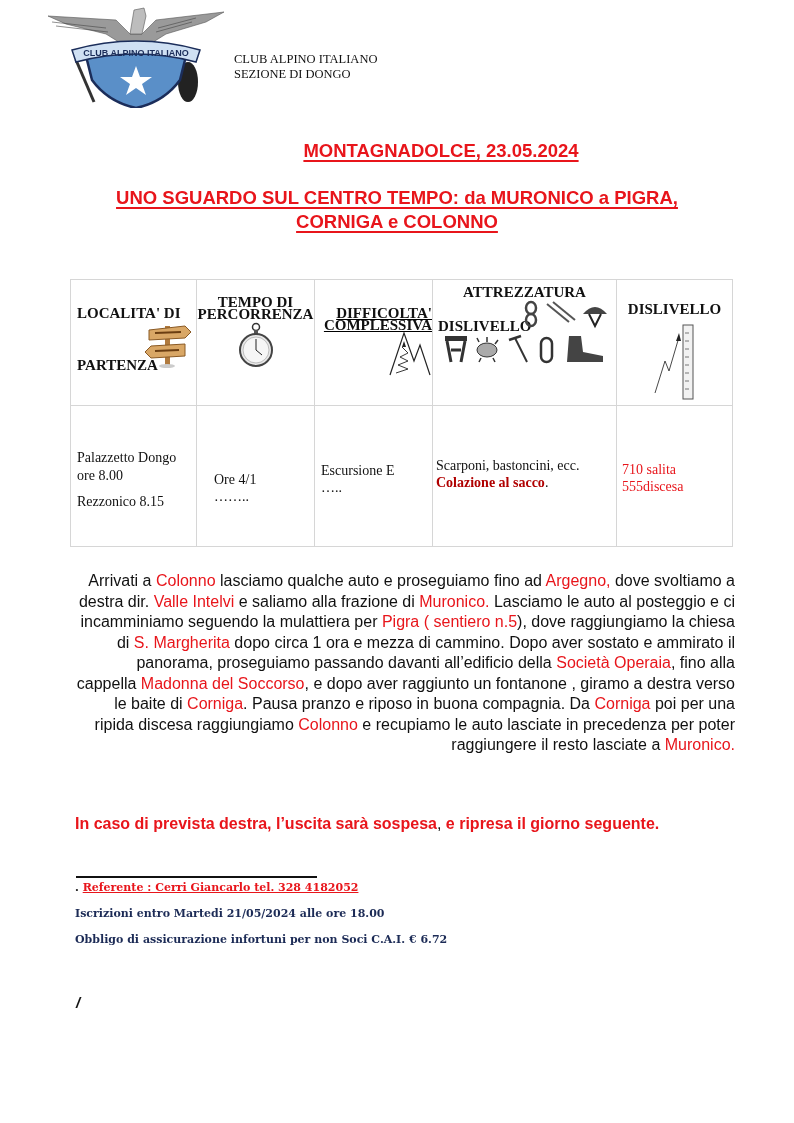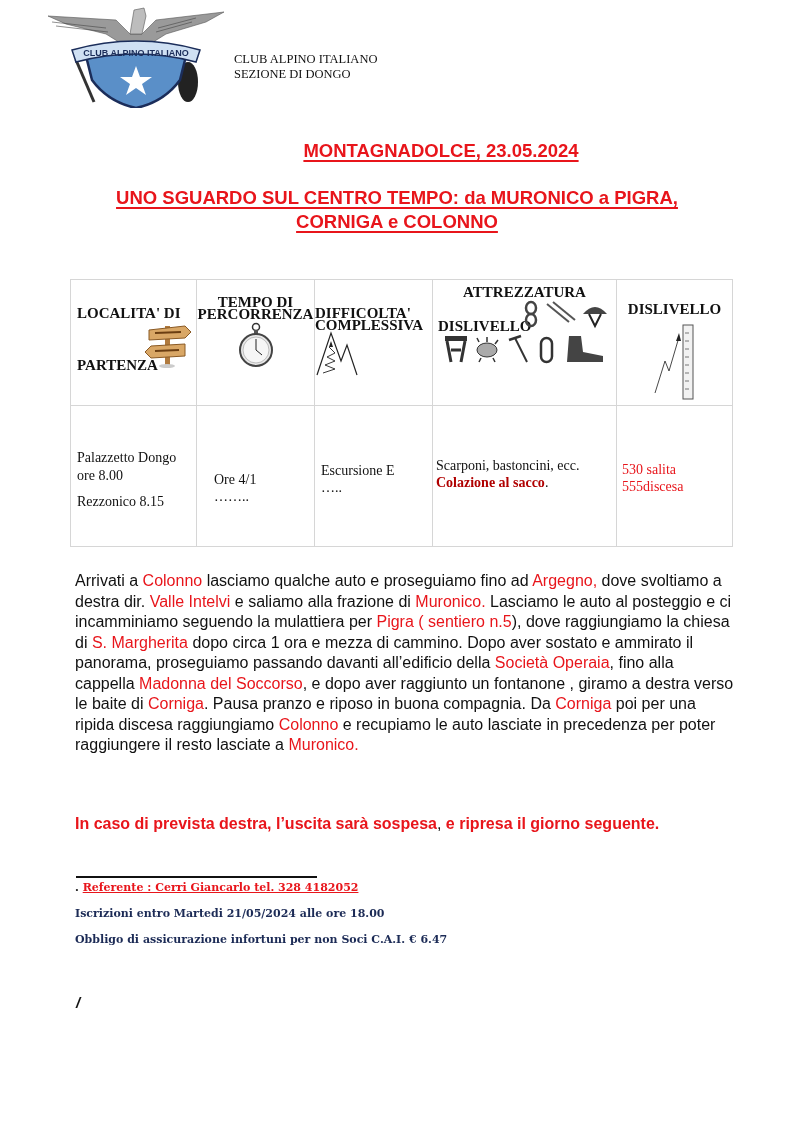--- a/index.html
+++ b/index.html
@@ -9,21 +9,21 @@
   .title1 { position: absolute; left: 0; width: 794px; top: 140px; text-align: center; font-family: "Liberation Sans", sans-serif; font-weight: bold; font-size: 18.5px; color: #e8151b; text-decoration: underline; text-decoration-thickness: 2px; text-underline-offset: 3px; padding-left: 44px; }
   .title2 { position: absolute; left: 60px; width: 674px; top: 186px; text-align: center; font-family: "Liberation Sans", sans-serif; font-weight: bold; font-size: 18.5px; line-height: 24px; color: #e8151b; text-decoration: underline; text-decoration-thickness: 2px; text-underline-offset: 3px; }
   table.info { position: absolute; left: 70px; top: 279px; width: 662px; border-collapse: collapse; table-layout: fixed; }
   table.info td { border: 1px solid #d6d6d6; vertical-align: top; padding: 0; position: relative; }
   .hdr td { height: 119px; }
   .row td { height: 140px; }
   .hlabel { font-family: "Liberation Serif", serif; font-weight: bold; font-size: 15px; line-height: 12px; color: #111; }
   .cell-text { font-family: "Liberation Serif", serif; font-size: 14px; line-height: 17px; color: #111; position: absolute; }
   .red { color: #e8151b; }
   .darkred { color: #b00000; font-weight: bold; }
-  .body-text { position: absolute; left: 75px; top: 571px; width: 660px; font-family: "Liberation Sans", sans-serif; font-size: 16px; line-height: 20.5px; color: #111; }
+  .body-text { position: absolute; left: 75px; top: 571px; width: 660px; font-family: "Liberation Sans", sans-serif; font-size: 16px; line-height: 20.5px; color: #111; text-align: right; }
   .warn { position: absolute; left: 75px; top: 813px; width: 660px; font-family: "Liberation Sans", sans-serif; font-weight: bold; font-size: 16px; line-height: 21px; color: #e8151b; }
   .warn .blk { color: #111; font-weight: normal; }
   .rule { position: absolute; left: 76px; top: 876px; width: 241px; height: 2px; background: #111; }
   .footer { position: absolute; left: 75px; font-family: "DejaVu Serif", "Liberation Serif", serif; font-weight: bold; font-size: 11px; color: #1c2b56; }
   .ref { top: 881px; color: #111; }
   .ref .lnk { color: #e8151b; text-decoration: underline; }
   .iscr { top: 907px; }
   .obbl { top: 933px; }
   .slash { position: absolute; left: 76px; top: 994px; font-family: "Liberation Sans", sans-serif; font-style: italic; font-weight: bold; font-size: 15px; color: #111; }
 </style>
@@ -87,21 +87,21 @@
       <div class="hlabel">PERCORRENZA</div>
       <svg style="margin-top:2px;" width="38" height="46" viewBox="0 0 38 46">
         <circle cx="19" cy="5" r="3.5" fill="none" stroke="#333" stroke-width="1.5"></circle>
         <rect x="17" y="8" width="4" height="4" fill="#555"></rect>
         <circle cx="19" cy="28" r="16" fill="#e8e8e8" stroke="#444" stroke-width="2"></circle>
         <circle cx="19" cy="28" r="13" fill="#f6f6f6" stroke="#999" stroke-width="0.6"></circle>
         <line x1="19" y1="28" x2="19" y2="17" stroke="#222" stroke-width="1"></line>
         <line x1="19" y1="28" x2="25" y2="33" stroke="#222" stroke-width="1"></line>
       </svg>
     </td>
-    <td style="text-align:left;">
+    <td style="text-align:right;text-decoration:underline;">
       <div class="hlabel" style="margin-top:27px;">DIFFICOLTA'</div>
       <div class="hlabel">COMPLESSIVA</div>
       <svg width="44" height="46" viewBox="0 0 44 46">
         <path d="M2 44 L16 2 L26 30 L32 14 L42 44" fill="none" stroke="#222" stroke-width="1.2"></path>
         <path d="M8 42 L20 38 L10 34 L20 30 L12 26 L20 22 L14 16" fill="none" stroke="#222" stroke-width="0.9"></path>
         <path d="M14 16 L16 10 L18 16 Z" fill="#222"></path>
       </svg>
     </td>
     <td>
       <div class="hlabel" style="position:absolute;left:0;right:0;top:6px;text-align:center;">ATTREZZATURA</div>
@@ -169,32 +169,32 @@
     </td>
     <td>
       <div class="cell-text" style="left:6px;top:56px;">Escursione E</div>
       <div class="cell-text" style="left:6px;top:73px;">…..</div>
     </td>
     <td>
       <div class="cell-text" style="left:3px;top:51px;">Scarponi, bastoncini, ecc.</div>
       <div class="cell-text" style="left:3px;top:68px;"><span class="darkred">Colazione al sacco</span><span>.</span></div>
     </td>
     <td>
-      <div class="cell-text red" style="left:5px;top:55px;">530 salita</div>
+      <div class="cell-text red" style="left:5px;top:55px;">710 salita</div>
       <div class="cell-text red" style="left:5px;top:72px;">555discesa</div>
     </td>
   </tr>
 </tbody>
   </table>
 
 <div class="body-text" id="route-description"><span>Arrivati a </span><span style="color: rgb(232, 21, 27);">Colonno</span><span>  lasciamo qualche auto e proseguiamo fino ad </span><span style="color: rgb(232, 21, 27);">Argegno,</span><span> dove svoltiamo a destra dir. </span><span style="color: rgb(232, 21, 27);">Valle Intelvi</span><span> e saliamo alla frazione di </span><span style="color: rgb(232, 21, 27);">Muronico.</span><span> Lasciamo le auto al posteggio e ci incamminiamo seguendo la mulattiera per </span><span style="color: rgb(232, 21, 27);">Pigra ( sentiero n.5</span><span>), dove raggiungiamo la chiesa di </span><span style="color: rgb(232, 21, 27);">S. Margherita</span><span> dopo circa 1 ora e mezza di cammino. Dopo aver sostato e ammirato il panorama, proseguiamo passando davanti all’edificio della </span><span style="color: rgb(232, 21, 27);">Società Operaia</span><span>, fino alla cappella </span><span style="color: rgb(232, 21, 27);">Madonna del Soccorso</span><span>, e dopo aver raggiunto un fontanone , giramo a destra verso le baite di </span><span style="color: rgb(232, 21, 27);">Corniga</span><span>.  Pausa pranzo e riposo in buona compagnia. Da </span><span style="color: rgb(232, 21, 27);">Corniga</span><span> poi per una ripida discesa raggiungiamo </span><span style="color: rgb(232, 21, 27);">Colonno</span><span> e recupiamo le auto lasciate in precedenza per poter raggiungere il resto lasciate a </span><span style="color: rgb(232, 21, 27);">Muronico.</span></div>
 
 <div class="warn">
   <span>In caso di prevista destra, l’uscita sarà sospesa</span><span class="blk">,</span><span> e ripresa il giorno seguente.</span>
 </div>
 
 <div class="rule"></div>
 
 <div class="footer ref"><span>. </span><span class="lnk">Referente : Cerri Giancarlo  tel. 328 4182052</span></div>
 <div class="footer iscr">Iscrizioni entro Martedi 21/05/2024 alle ore 18.00</div>
-<div class="footer obbl">Obbligo di assicurazione infortuni per non Soci C.A.I.  € 6.47</div>
+<div class="footer obbl">Obbligo di assicurazione infortuni per non Soci C.A.I.  € 6.72</div>
 
 <div class="slash">/</div>
 
 </body></html>

